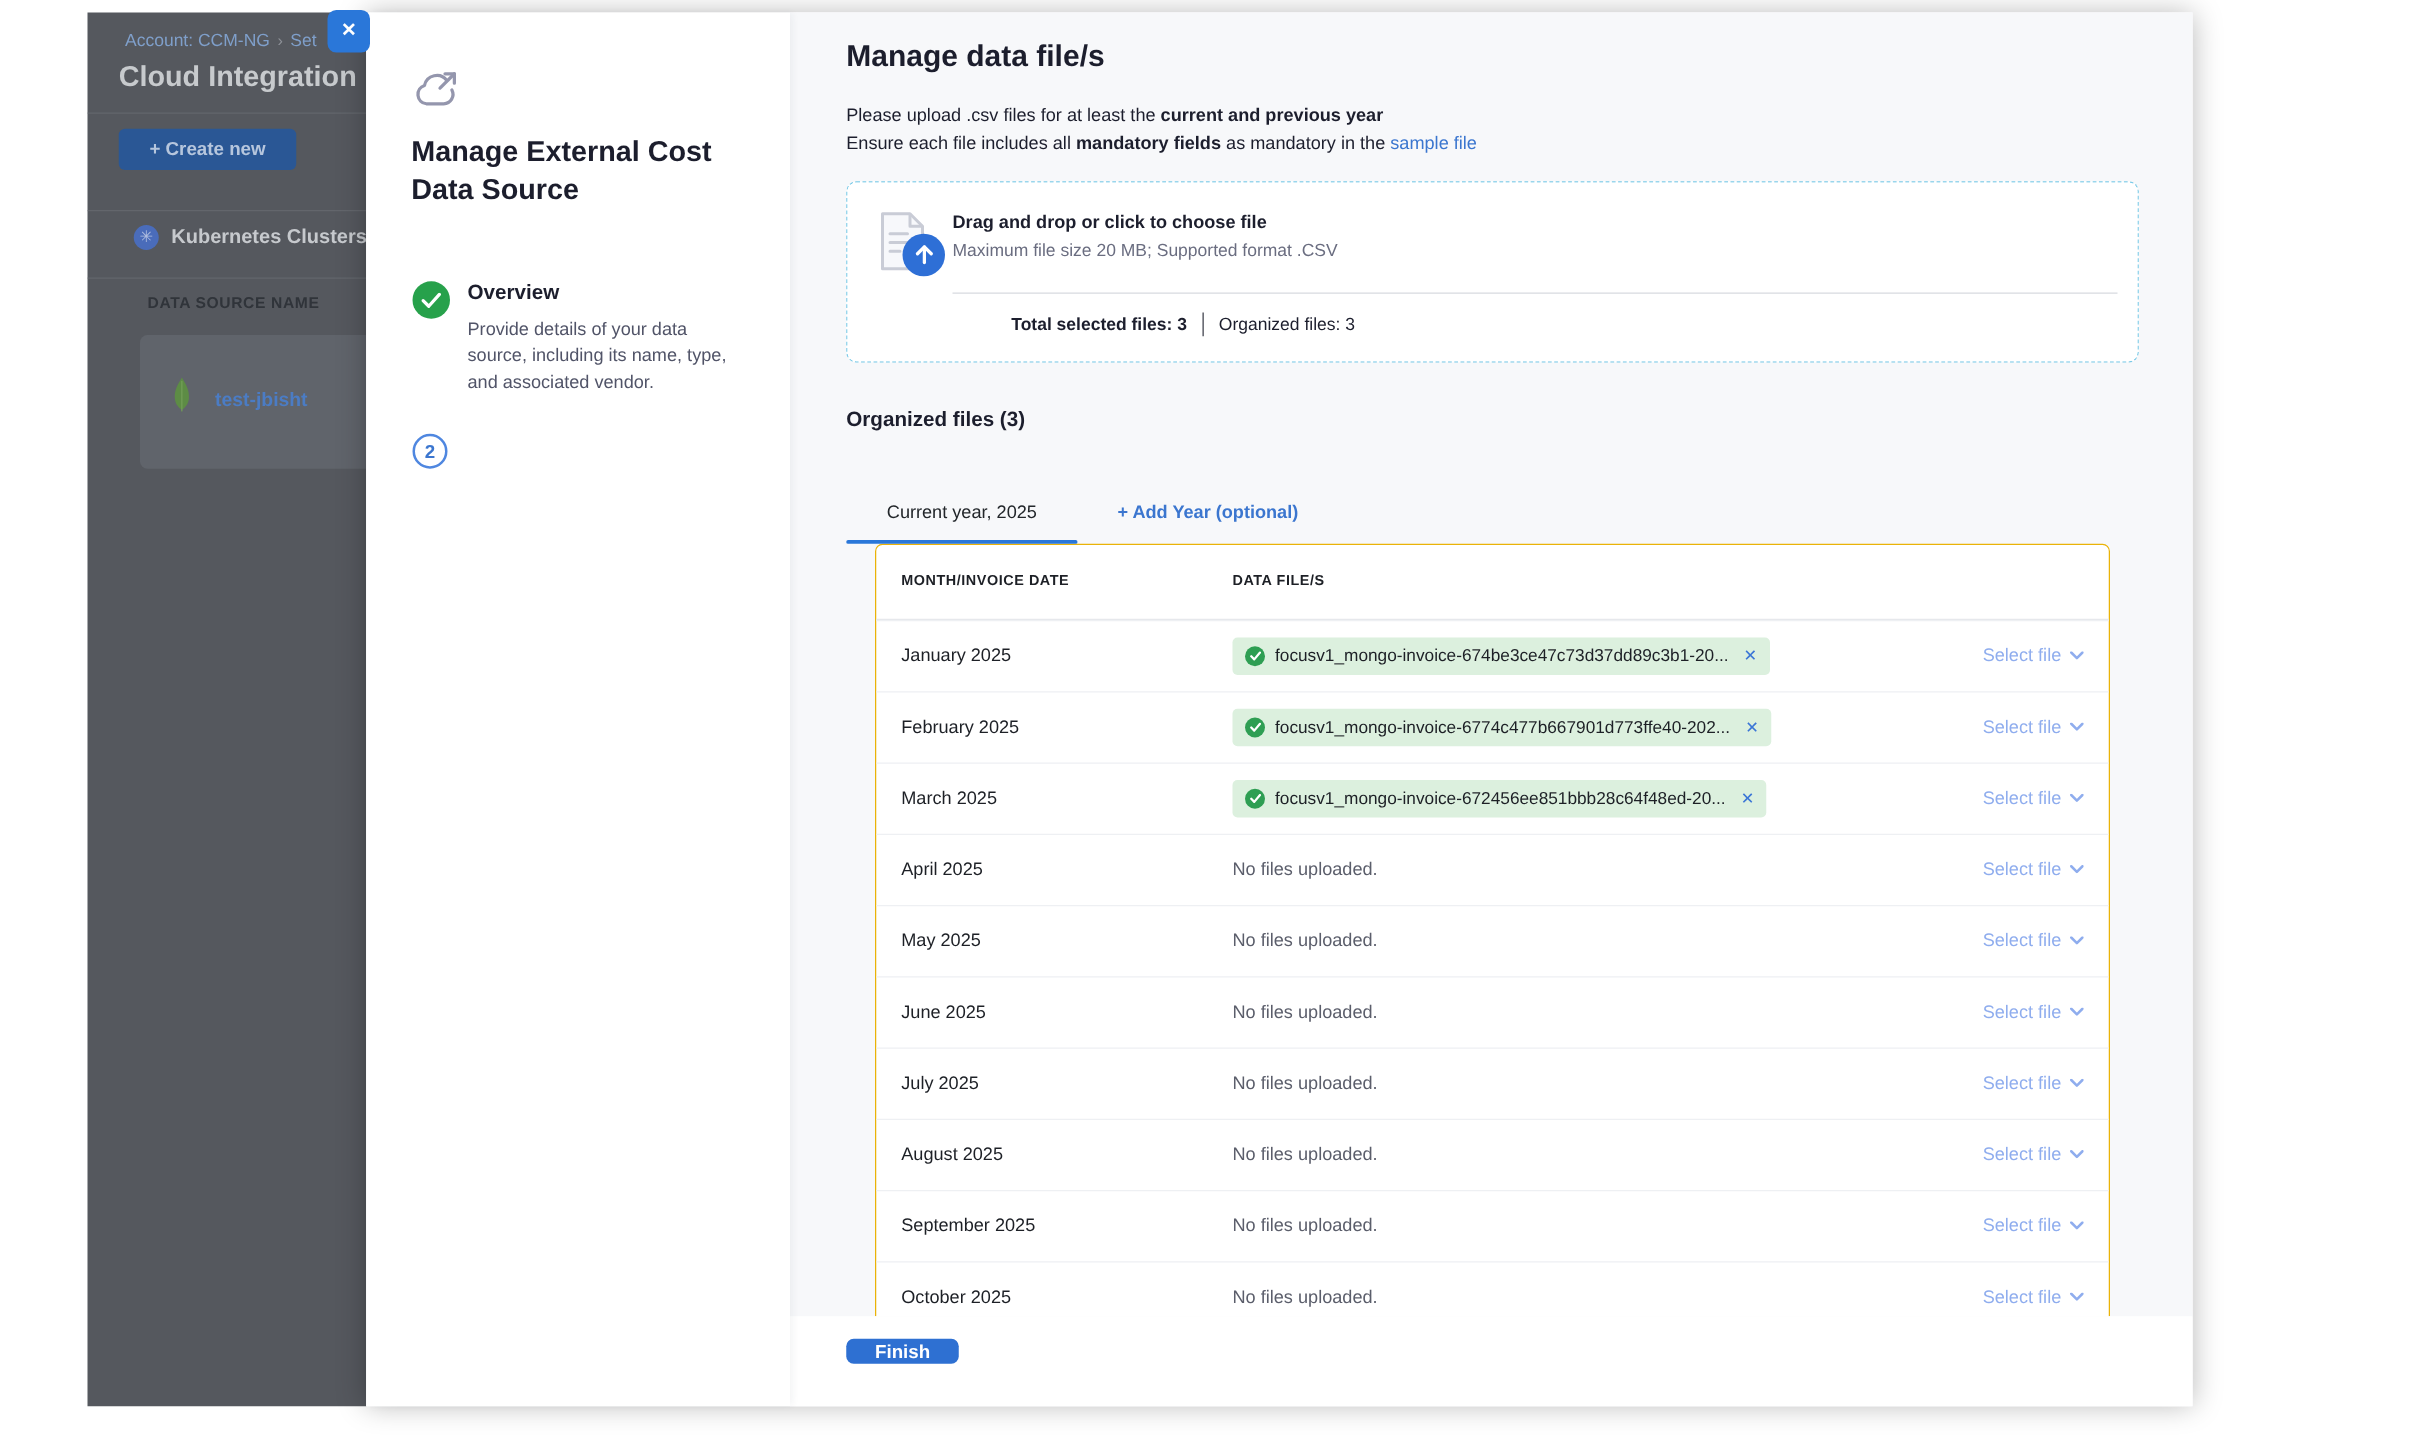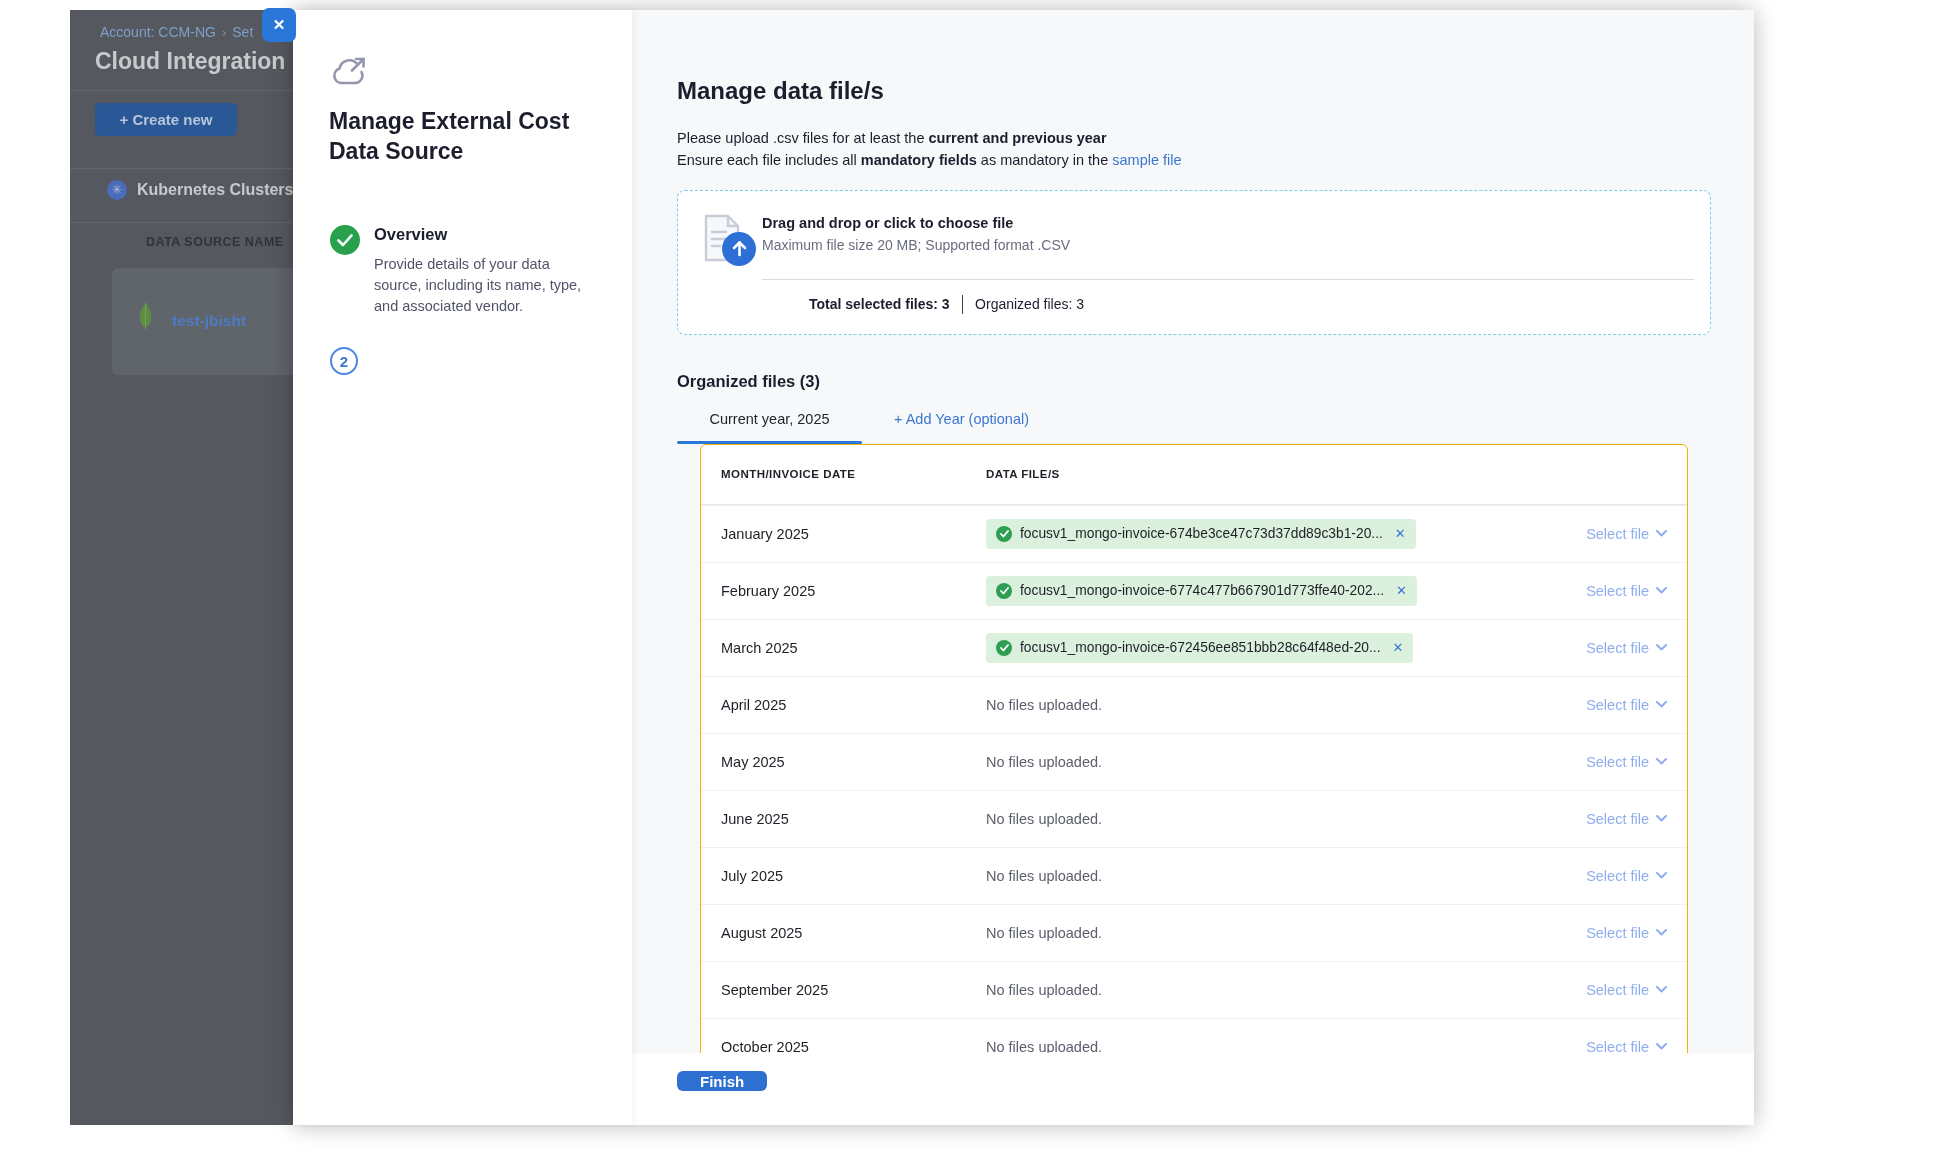--- a/index.html
+++ b/index.html
@@ -15,21 +15,21 @@
   .bg-title { position:absolute; left:25px; top:38px; font-size:23px; font-weight:700; color:#c7cacd; white-space:nowrap; }
   .bg-div { position:absolute; left:0; width:100%; height:1px; background:#63666c; }
   .create-btn { position:absolute; left:25px; top:93px; width:142px; height:33px;
     background:#2a5795; border:none; border-radius:5px; color:#b6c6dd;
     font-size:15px; font-weight:700; text-align:center; line-height:33px; }
   .k8s-row { position:absolute; left:37px; top:170px; display:flex; align-items:center; gap:10px; white-space:nowrap; }
   .k8s-ic { width:20px; height:20px; border-radius:50%; background:#4a6cba; position:relative; }
   .k8s-ic::after { content:"✳"; position:absolute; left:50%; top:50%; transform:translate(-50%,-52%);
     color:#aebddf; font-size:13px; }
   .k8s-label { font-size:16px; font-weight:700; color:#c6c9cd; }
-  .col-hdr { position:absolute; left:76px; top:225px; font-size:12.5px; font-weight:700;
+  .col-hdr { position:absolute; left:48px; top:225px; font-size:12.5px; font-weight:700;
     letter-spacing:.5px; color:#30343a; white-space:nowrap; }
   .src-card { position:absolute; left:42px; top:258px; width:210px; height:107px;
     background:#60646b; border-radius:6px; }
   .leaf { position:absolute; left:26px; top:33px; width:15px; height:30px; }
   .src-name { position:absolute; left:60px; top:44px; font-size:15.5px; font-weight:700; color:#4b7cc4; white-space:nowrap; }
 
   
   .drawer { position:absolute; left:223px; top:0; right:0; bottom:0; display:flex;
     background:#fff; box-shadow:0 0 22px rgba(0,0,0,.28); }
   .close-btn { position:absolute; left:-31px; top:-2px; width:34px; height:34px;
@@ -49,21 +49,21 @@
   .num-circle { width:28px; height:28px; border-radius:50%; border:2px solid #4f87e0;
     color:#3b76cf; font-size:15px; font-weight:600; display:flex; align-items:center; justify-content:center; background:#fff; }
   .step-body { margin-left:44px; width:218px; }
   .step-label { font-size:16.5px; font-weight:700; color:#1c1e2d; }
   .step-desc { margin-top:10px; font-size:14.5px; line-height:1.45; color:#515468; }
 
   
   .main { flex:1; position:relative; background:#f7f8fa; }
   .main-scroll { position:absolute; left:0; right:0; top:0; bottom:72px;
     background:#f7f8fa; overflow:hidden; padding:0 43px 0 45px; }
-  .main-title { margin-top:67px; font-size:24px; font-weight:700; color:#1c1e2d; }
+  .main-title { margin-top:22px; font-size:24px; font-weight:700; color:#1c1e2d; }
   .instructions { margin-top:22px; font-size:14.5px; line-height:1.55; color:#1c1e2d; }
   .instructions b { font-weight:700; }
   .link { color:#3b76cf; text-decoration:none; cursor:pointer; }
 
   .dropzone { margin-top:18px; height:145px; background:#fff;
     border:1.5px dashed #7ccbe8; border-radius:8px; position:relative; cursor:pointer; }
   .dz-icon { position:absolute; left:24px; top:23px; width:58px; height:54px; }
   .dz-doc { position:absolute; left:0; top:0; }
   .dz-badge { position:absolute; left:20px; top:18px; width:34px; height:34px; border-radius:50%;
     background:#2e6fd6; display:flex; align-items:center; justify-content:center; }
@@ -75,21 +75,21 @@
   .dz-counts .strong { font-weight:700;margin-left:47px; }
   .vline { width:1.5px; height:19px; background:#3c3f4a; }
 
   .org-heading { margin-top:37px; font-size:16.5px; font-weight:700; color:#1c1e2d; }
   .tabbar { margin-top:20px; display:flex; align-items:flex-end; }
   .tab { position:relative; height:33px; font-size:14.5px; display:flex;
     align-items:flex-start; justify-content:center; cursor:pointer; }
   .tab.active { width:185px; color:#22262a; font-weight:500; }
   .tab.active::after { content:""; position:absolute; left:0; right:0; bottom:0;
     height:3px; background:#2a77d9; border-radius:2px; }
-  .tab.addyear { margin-left:26px; color:#3b76cf; font-weight:400; padding:0 6px; }
+  .tab.addyear { margin-left:26px; color:#3b76cf; font-weight:700; padding:0 6px;margin-top:36px; }
 
   .tab-panel { padding:0 23px; }
   .table-card { background:#fff; border:1px solid #eab308; border-radius:6px 6px 0 0; }
   .t-head { display:flex; align-items:center; height:60px; border-bottom:1px solid #e6e8ec; }
   .t-row { display:flex; align-items:center; height:57px; border-top:1px solid #eef0f3; }
   .t-row:first-of-type { border-top:none; }
   .c-month { width:285px; padding-left:20px; flex:0 0 285px; }
   .c-file { flex:1 1 auto; display:flex; align-items:center; }
   .c-select { margin-left:auto; padding-right:20px; white-space:nowrap; }
   .th { font-size:11.5px; font-weight:700; letter-spacing:.45px; color:#1d2026; }

